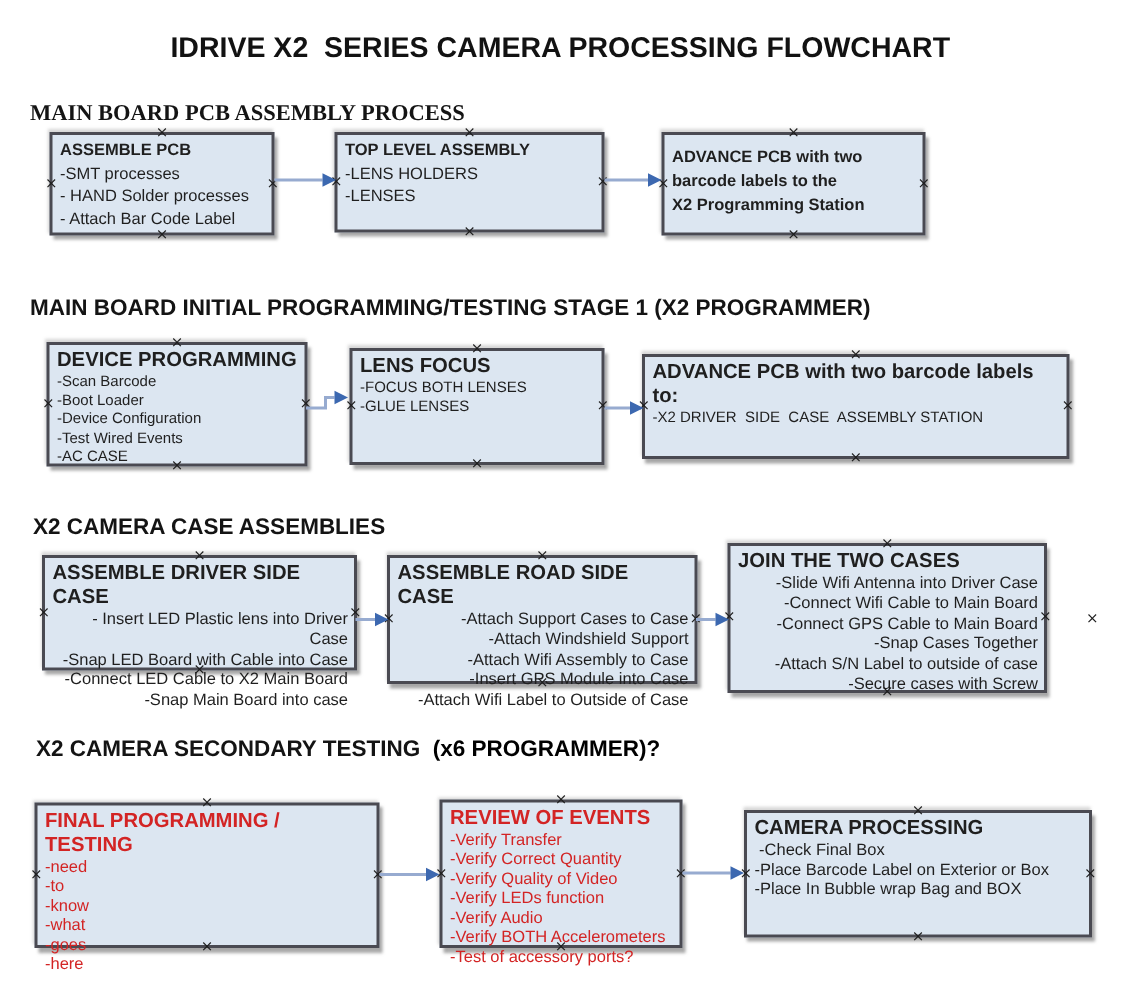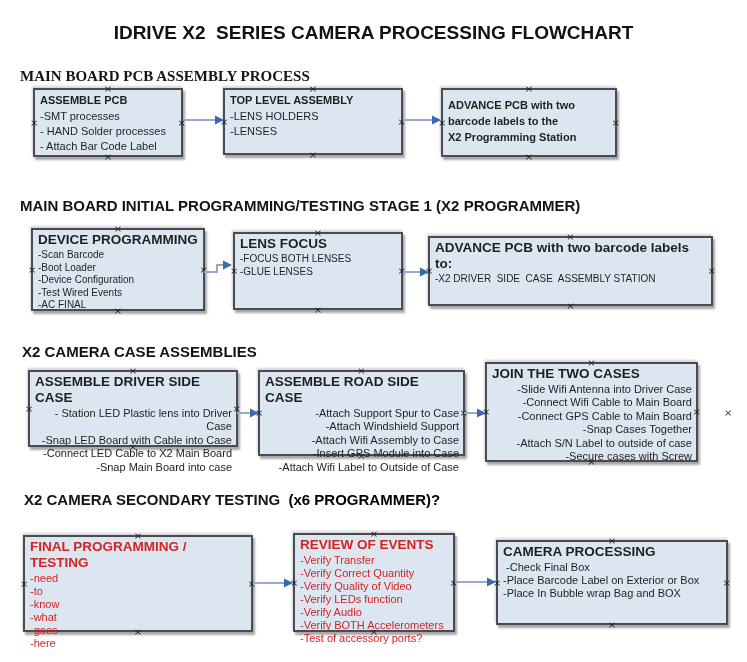--- a/index.html
+++ b/index.html
@@ -84,21 +84,21 @@
     </div>
 
   <div class="section-heading" style="left:20px;top:197px;">MAIN BOARD INITIAL PROGRAMMING/TESTING STAGE 1 (X2 PROGRAMMER)</div>
 
   <div class="node s2" style="left:31px;top:228px;width:174px;height:83px;">
     <div class="node-title">DEVICE PROGRAMMING</div>
     <div class="node-item">-Scan Barcode</div>
     <div class="node-item">-Boot Loader</div>
     <div class="node-item">-Device Configuration</div>
     <div class="node-item">-Test Wired Events</div>
-    <div class="node-item">-AC FINAL</div>
+    <div class="node-item">-AC CASE</div>
   <span class="handle handle-n">×</span>
       <span class="handle handle-s">×</span>
       <span class="handle handle-e">×</span>
       <span class="handle handle-w">×</span>
     </div>
 
   <div class="node s2" style="left:233px;top:232px;width:170px;height:78px;">
     <div class="node-title">LENS FOCUS</div>
     <div class="node-item">-FOCUS BOTH LENSES</div>
     <div class="node-item">-GLUE LENSES</div>
@@ -114,33 +114,33 @@
   <span class="handle handle-n">×</span>
       <span class="handle handle-s">×</span>
       <span class="handle handle-e">×</span>
       <span class="handle handle-w">×</span>
     </div>
 
   <div class="section-heading" style="left:22px;top:343px;">X2 CAMERA CASE ASSEMBLIES</div>
 
   <div class="node s3" style="left:28px;top:370px;width:210px;height:77px;">
     <div class="node-title">ASSEMBLE DRIVER SIDE CASE</div>
-    <div class="node-item">- Station LED Plastic lens into Driver Case</div>
+    <div class="node-item">- Insert LED Plastic lens into Driver Case</div>
     <div class="node-item">-Snap LED Board with Cable into Case</div>
     <div class="node-item">-Connect LED Cable to X2 Main Board</div>
     <div class="node-item">-Snap Main Board into case</div>
   <span class="handle handle-n">×</span>
       <span class="handle handle-s">×</span>
       <span class="handle handle-e">×</span>
       <span class="handle handle-w">×</span>
     </div>
 
   <div class="node s3" style="left:258px;top:370px;width:207px;height:86px;">
     <div class="node-title">ASSEMBLE ROAD SIDE CASE</div>
-    <div class="node-item">-Attach Support Spur to Case</div>
+    <div class="node-item">-Attach Support Cases to Case</div>
     <div class="node-item">-Attach Windshield Support</div>
     <div class="node-item">-Attach Wifi Assembly to Case</div>
     <div class="node-item">-Insert GPS Module into Case</div>
     <div class="node-item">-Attach Wifi Label to Outside of Case</div>
   <span class="handle handle-n">×</span>
       <span class="handle handle-s">×</span>
       <span class="handle handle-e">×</span>
       <span class="handle handle-w">×</span>
     </div>
 

